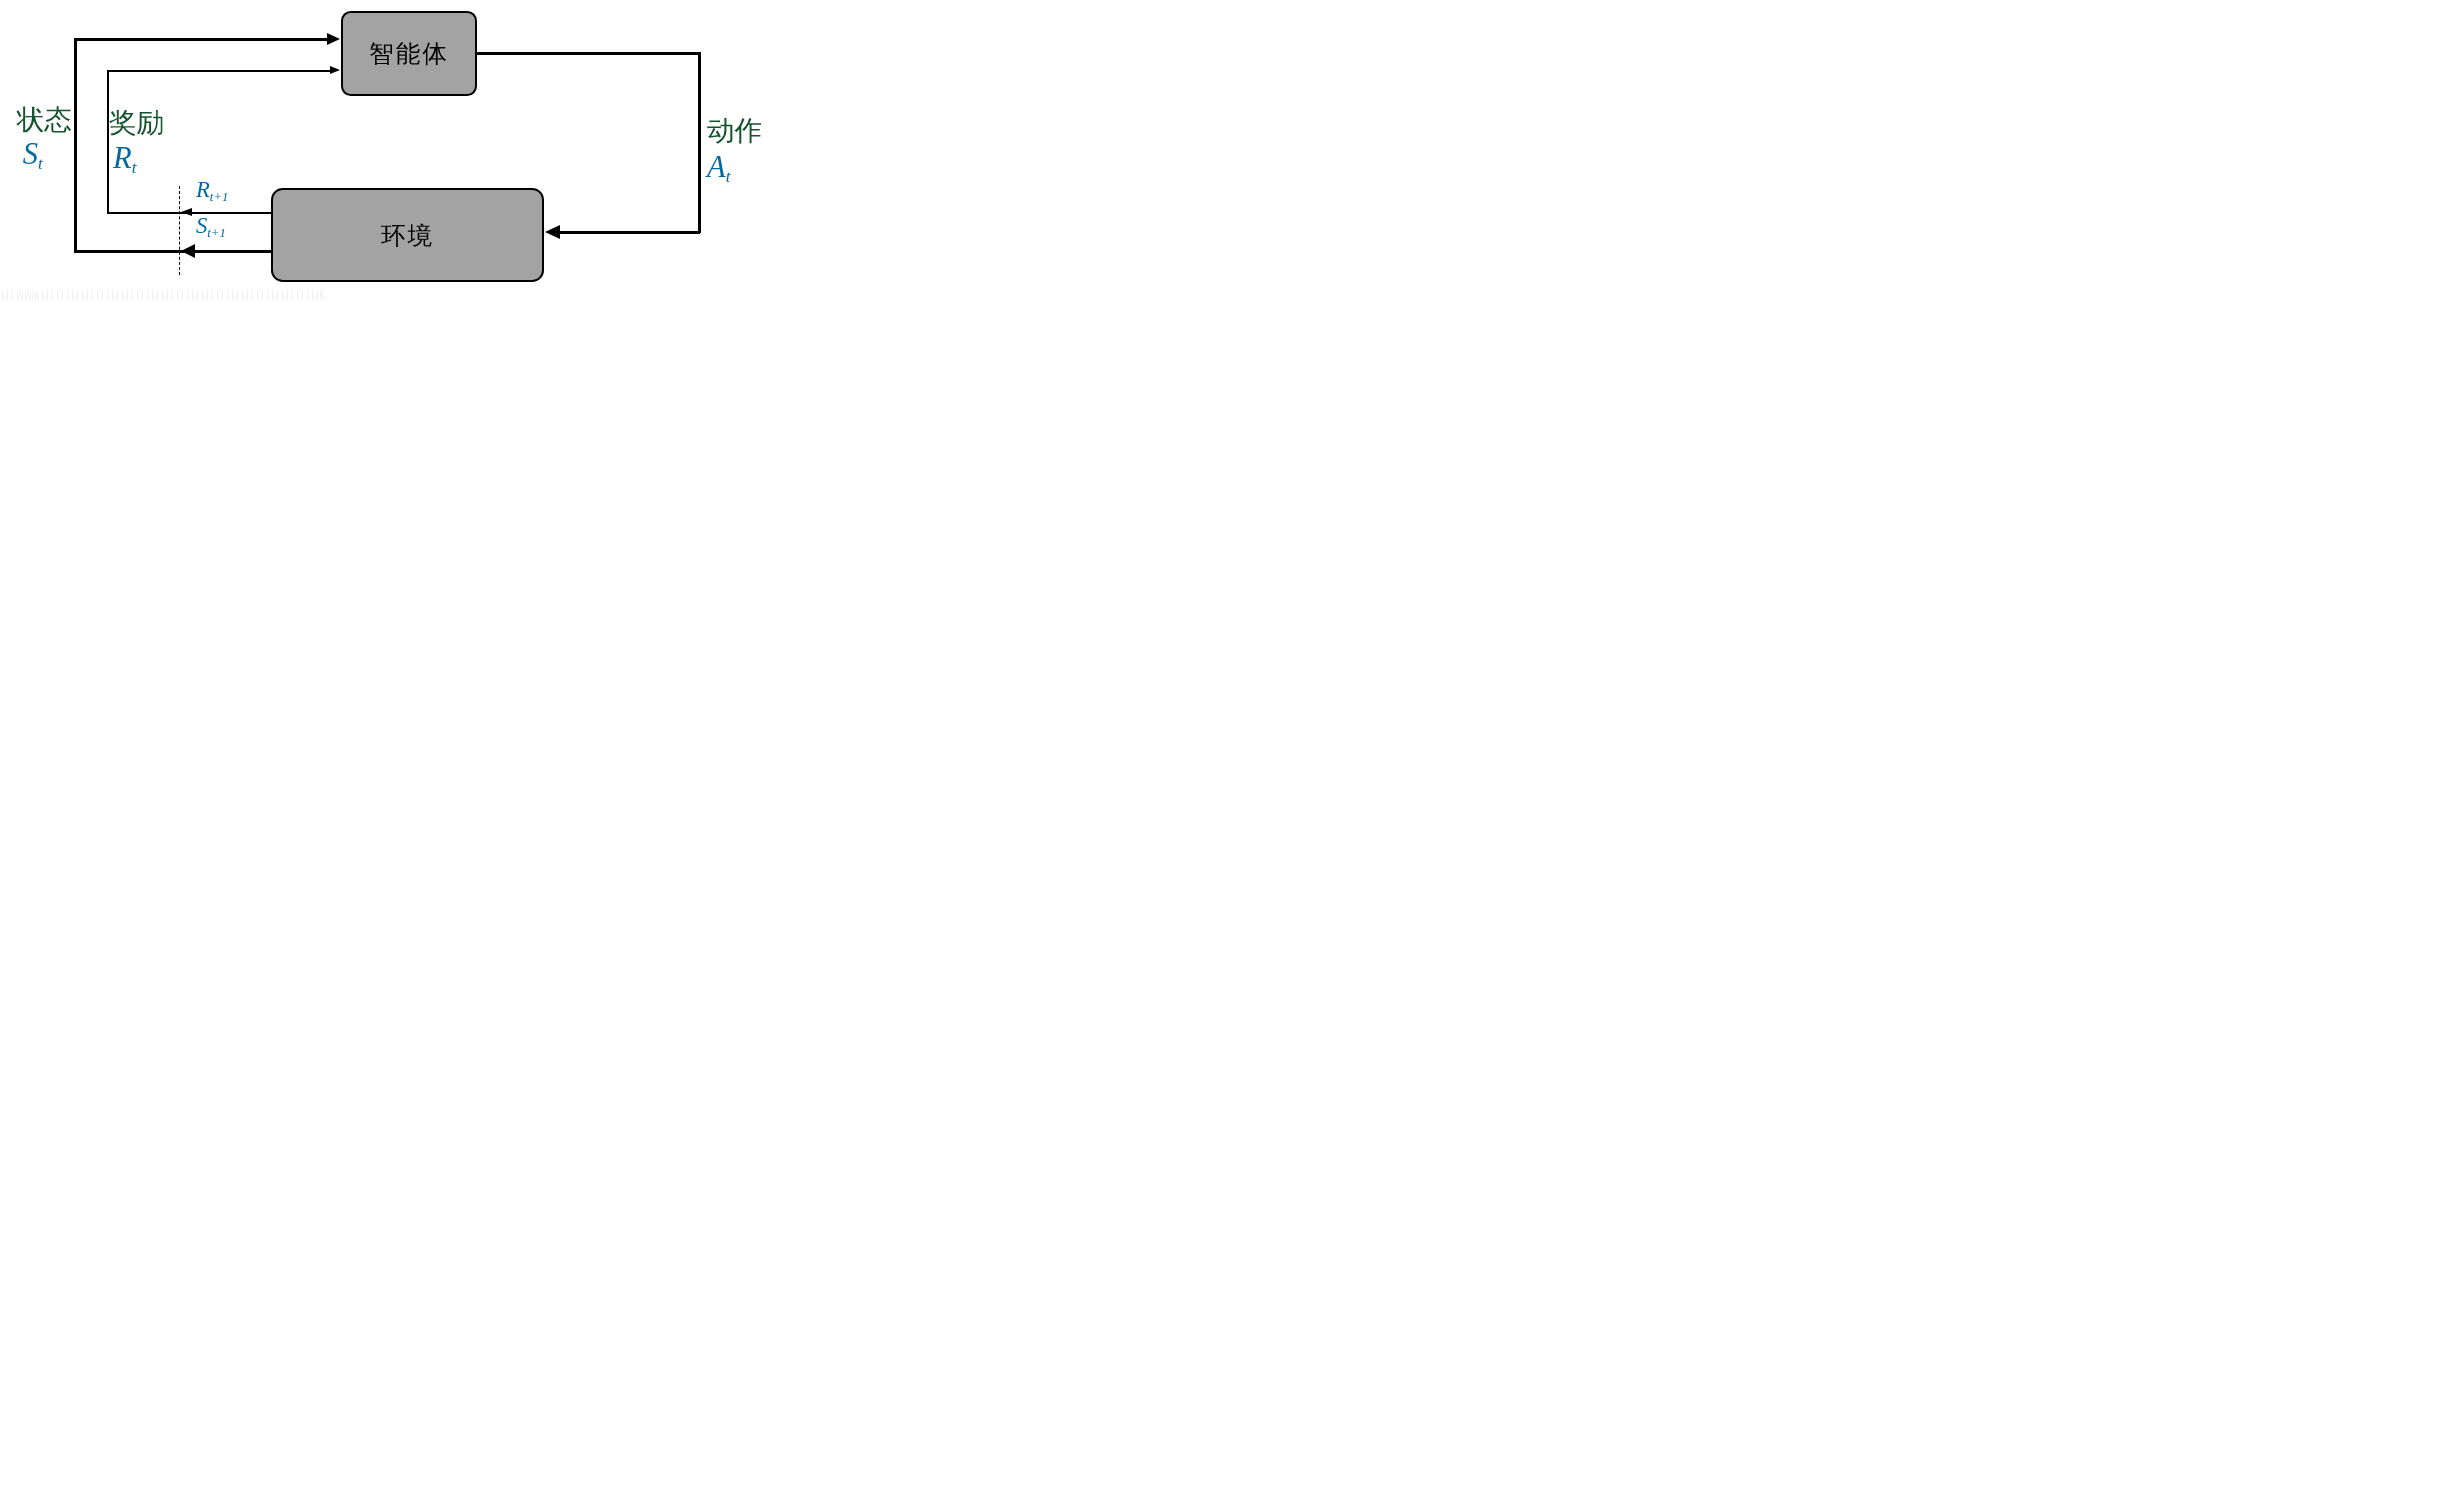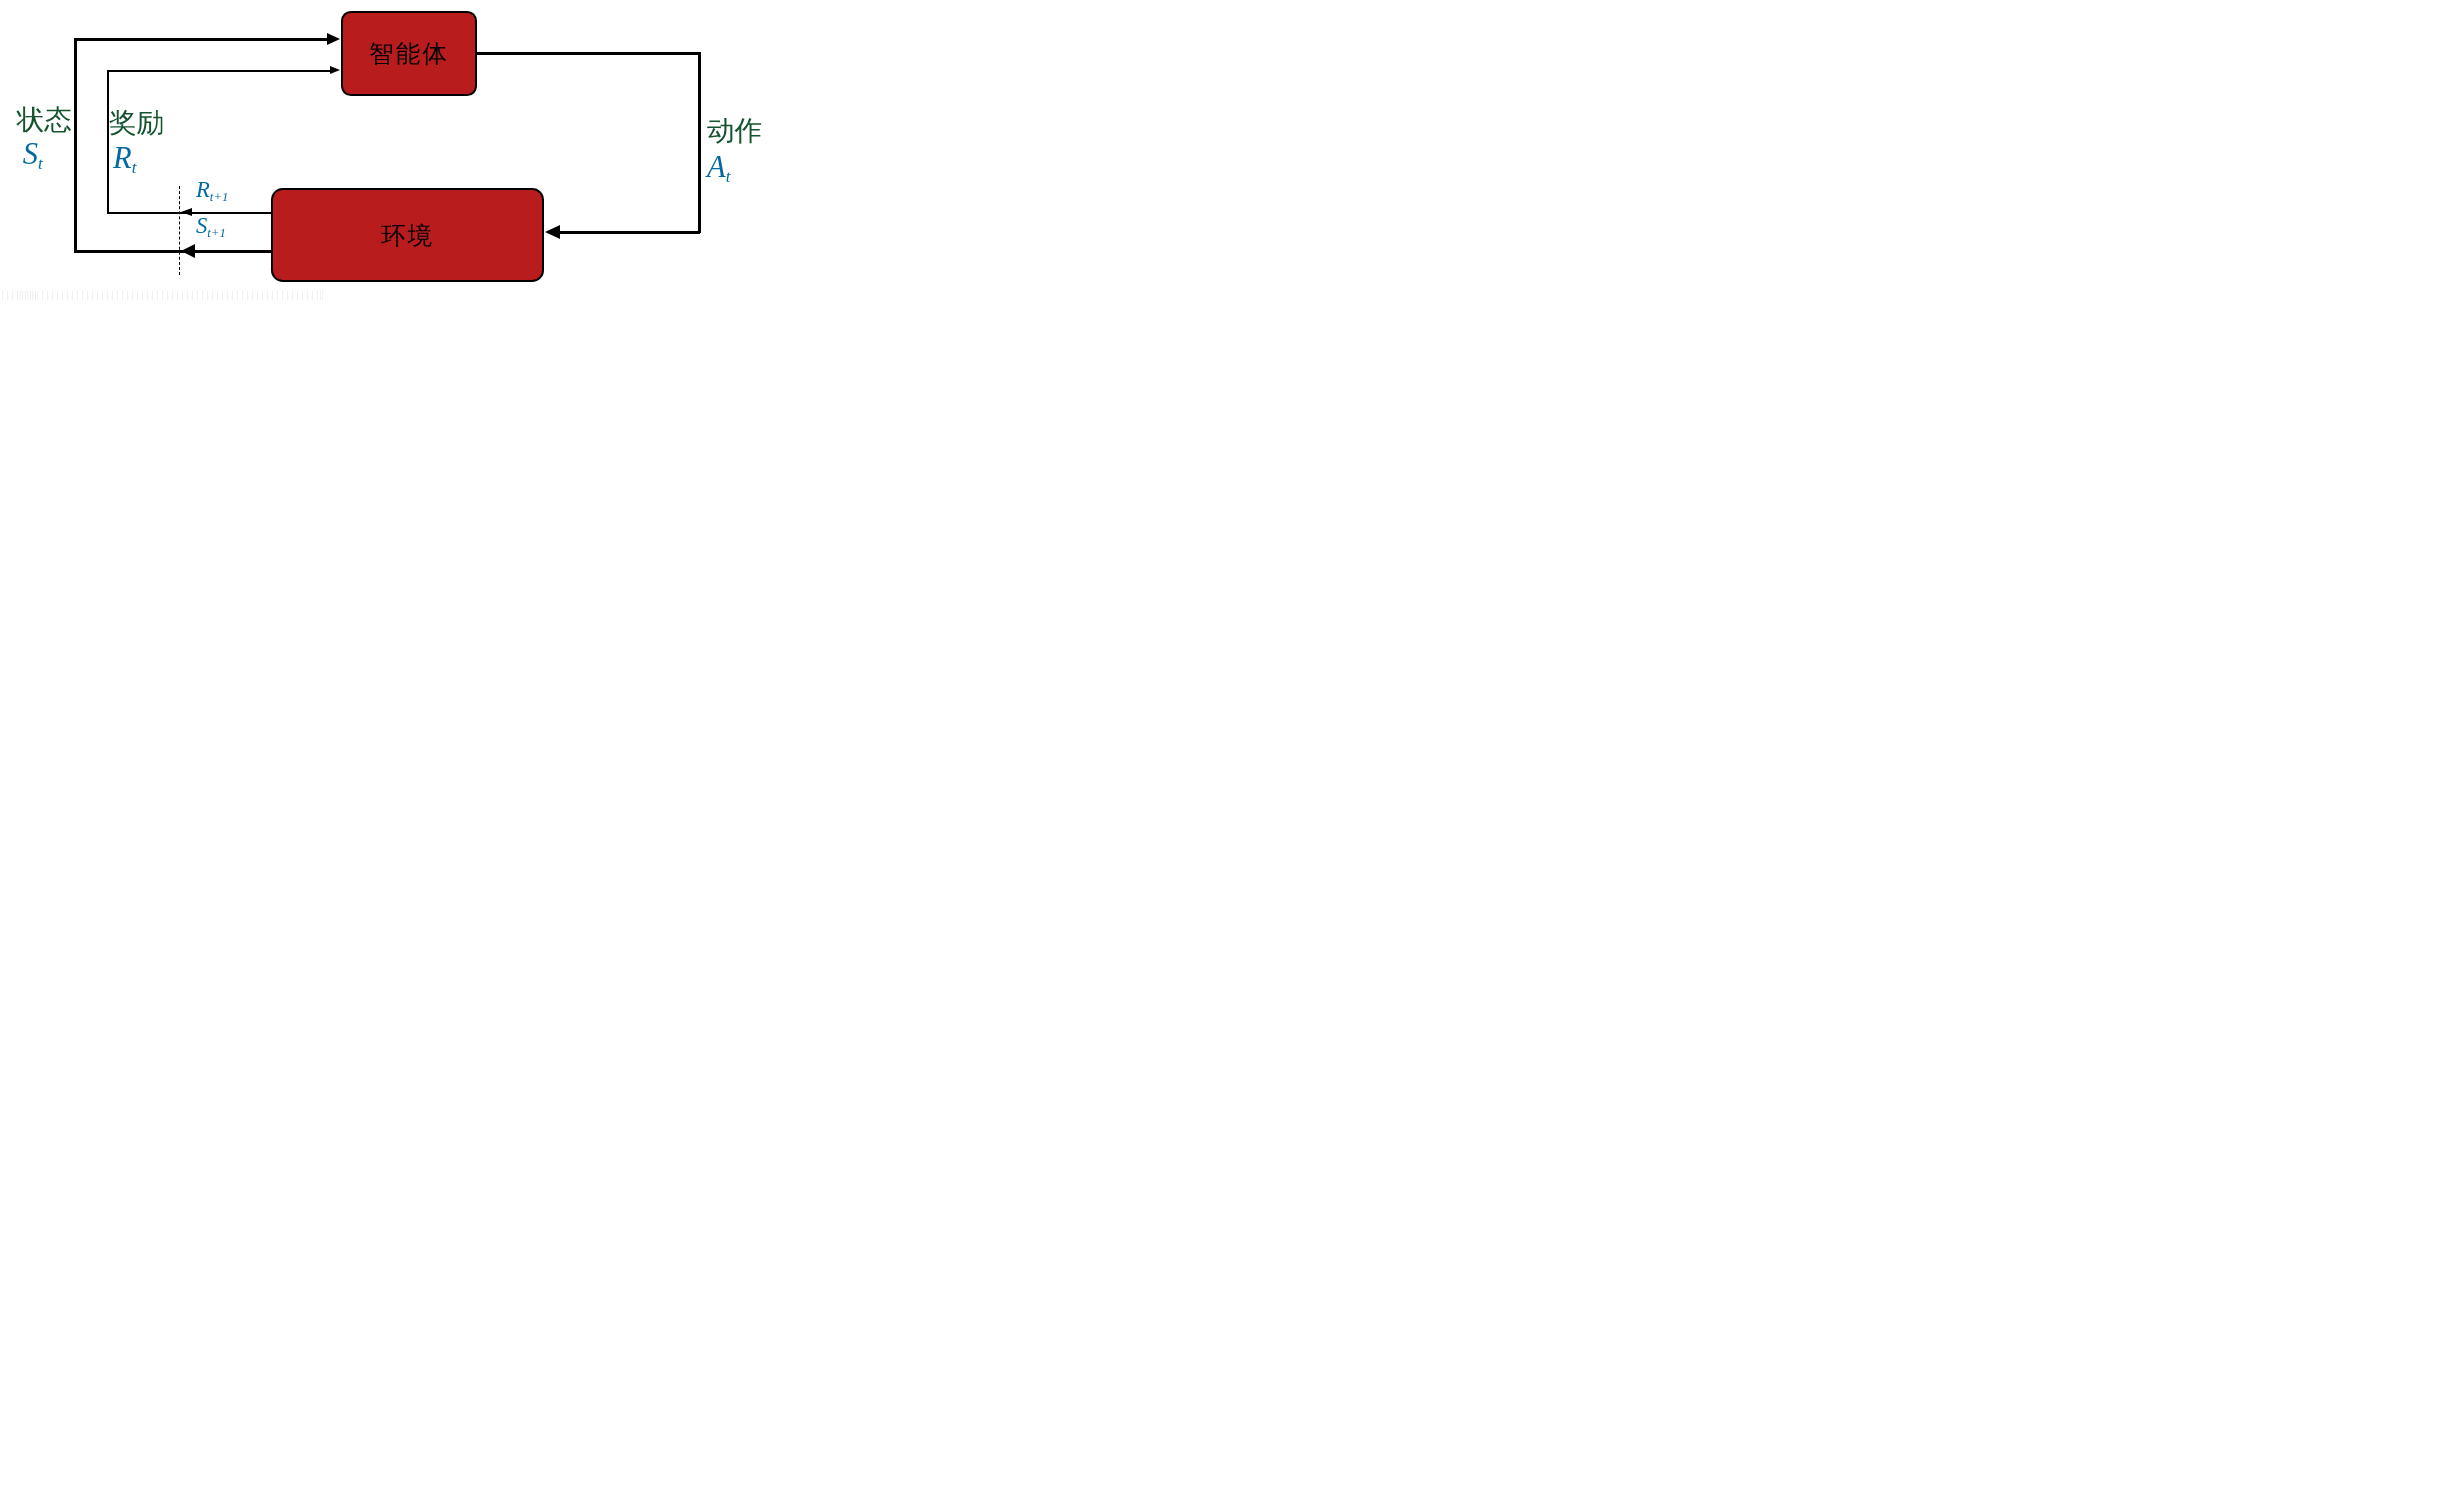--- a/index.html
+++ b/index.html
@@ -12,21 +12,21 @@
     position: relative;
     width: 788px;
     height: 300px;
     background: #ffffff;
     overflow: hidden;
     font-family: "Liberation Serif", "DejaVu Serif", serif;
     color: #000000;
   }
   .node-box {
     position: absolute;
-    background: #b91c1c;
+    background: #a3a3a3;
     border: 2.5px solid #000000;
     display: flex;
     align-items: center;
     justify-content: center;
     box-sizing: border-box;
   }
   #agent-box {
     left: 341px; top: 11.3px; width: 136px; height: 85px;
     border-radius: 9.8px;
   }

